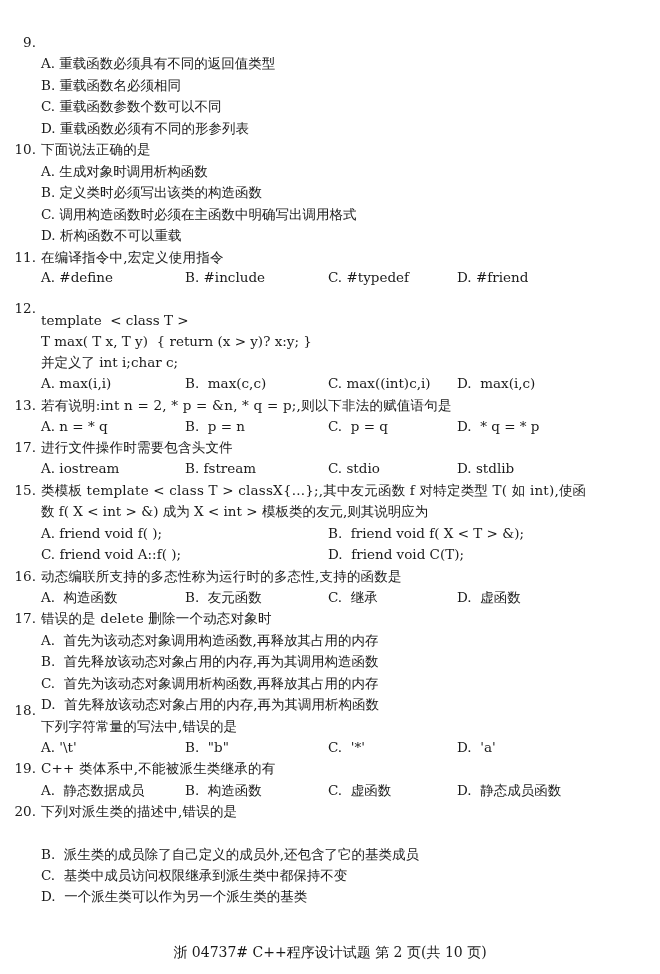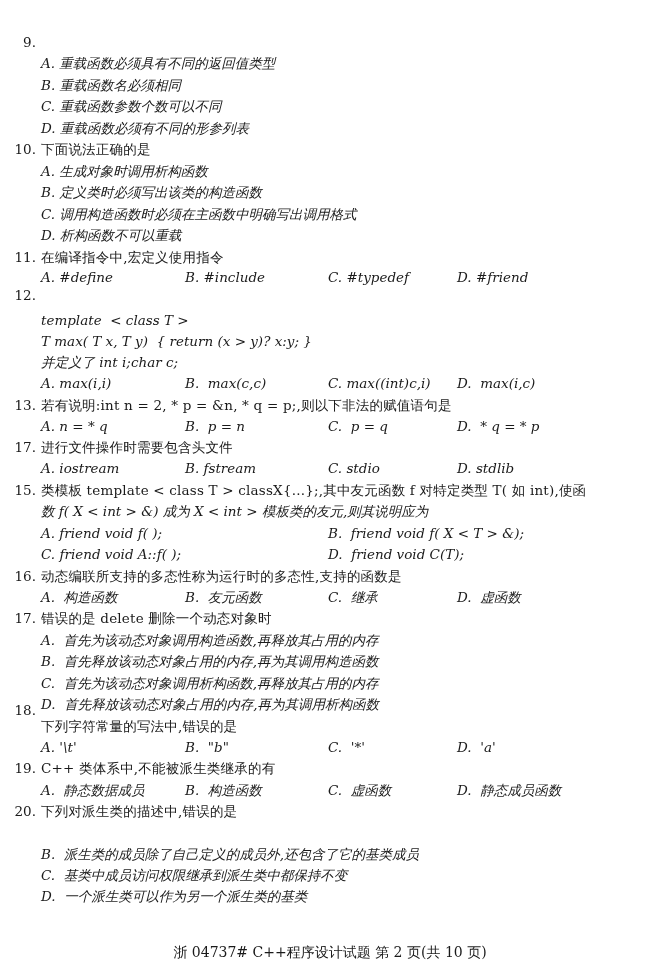--- a/index.html
+++ b/index.html
@@ -8,21 +8,21 @@
     font-family: "DejaVu Serif", "Liberation Serif", serif;
     color: #1a1a1a;
   }
   .page { position: absolute; left: 0; top: 0; width: 660px; height: 974px; }
   .line {
     position: absolute; white-space: pre; font-size: 13.5px; line-height: 18px;
     letter-spacing: 0.2px;
   }
   .qnum { position: absolute; white-space: pre; font-size: 13.5px; line-height: 18px; text-align: right; width: 36px; left: 0; }
   .qtext { left: 41px; }
-  .opt { position: absolute; white-space: pre; font-size: 13.5px; line-height: 18px; font-style: italic; }
+  .opt { position: absolute; white-space: pre; font-size: 13.5px; line-height: 18px; }
   .footer { position: absolute; left: 0; width: 660px; text-align: center; top: 943px; font-size: 14px; line-height: 18px; }
 </style>
 </head>
 <body>
 
 <div class="page">
 
   <div class="qnum" style="top:33px">9.</div>
   <div class="opt" style="left:41px;top:54px">A. 重载函数必须具有不同的返回值类型</div>
   <div class="opt" style="left:41px;top:76px">B. 重载函数名必须相同</div>
@@ -36,21 +36,21 @@
   <div class="opt" style="left:41px;top:205px">C. 调用构造函数时必须在主函数中明确写出调用格式</div>
   <div class="opt" style="left:41px;top:226px">D. 析构函数不可以重载</div>
 
   <div class="qnum" style="top:248px">11.</div>
   <div class="line qtext" style="top:248px">在编译指令中,宏定义使用指令</div>
   <div class="opt" style="left:41px;top:268px">A. #define</div>
   <div class="opt" style="left:185px;top:268px">B. #include</div>
   <div class="opt" style="left:328px;top:268px">C. #typedef</div>
   <div class="opt" style="left:457px;top:268px">D. #friend</div>
 
-  <div class="qnum" style="top:286px">12.</div>
+  <div class="qnum" style="top:299px">12.</div>
   <div class="opt" style="left:41px;top:311px">template  &lt; class T &gt;</div>
   <div class="opt" style="left:41px;top:332px">T max( T x, T y)  { return (x &gt; y)? x:y; }</div>
   <div class="opt" style="left:41px;top:353px">并定义了 int i;char c;</div>
   <div class="opt" style="left:41px;top:374px">A. max(i,i)</div>
   <div class="opt" style="left:185px;top:374px">B.  max(c,c)</div>
   <div class="opt" style="left:328px;top:374px">C. max((int)c,i)</div>
   <div class="opt" style="left:457px;top:374px">D.  max(i,c)</div>
 
   <div class="qnum" style="top:396px">13.</div>
   <div class="line qtext" style="top:396px">若有说明:int n = 2, * p = &amp;n, * q = p;,则以下非法的赋值语句是</div>

